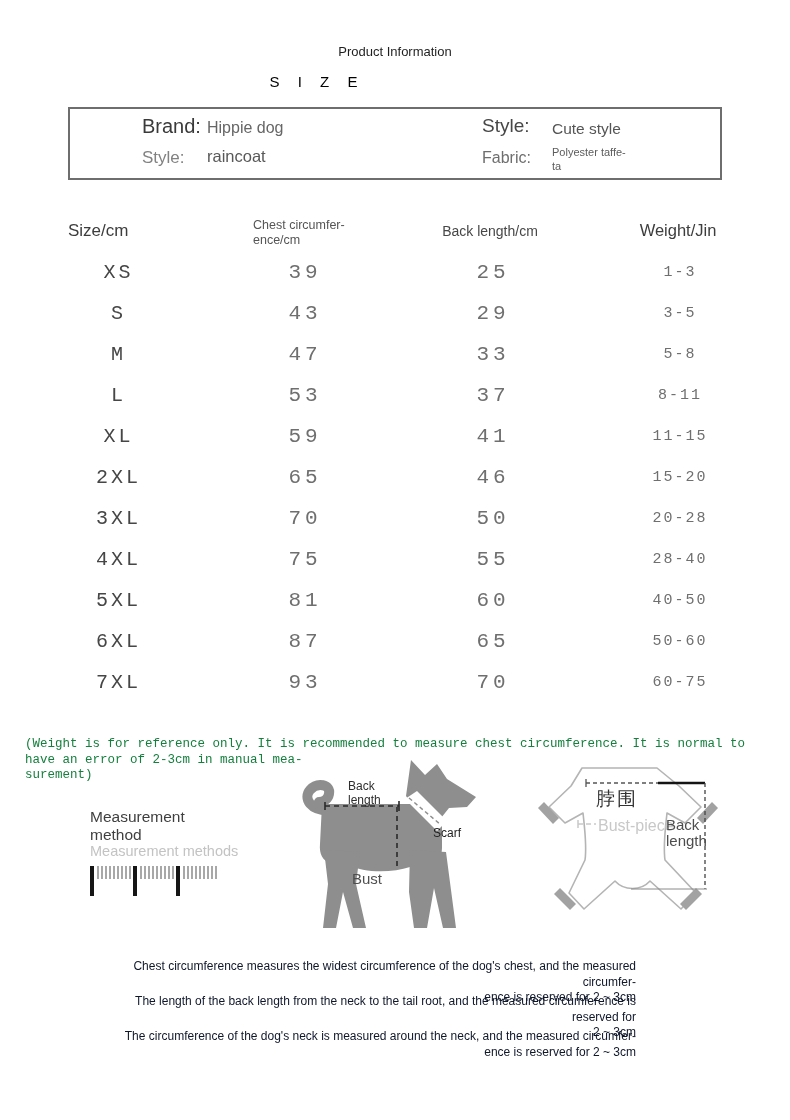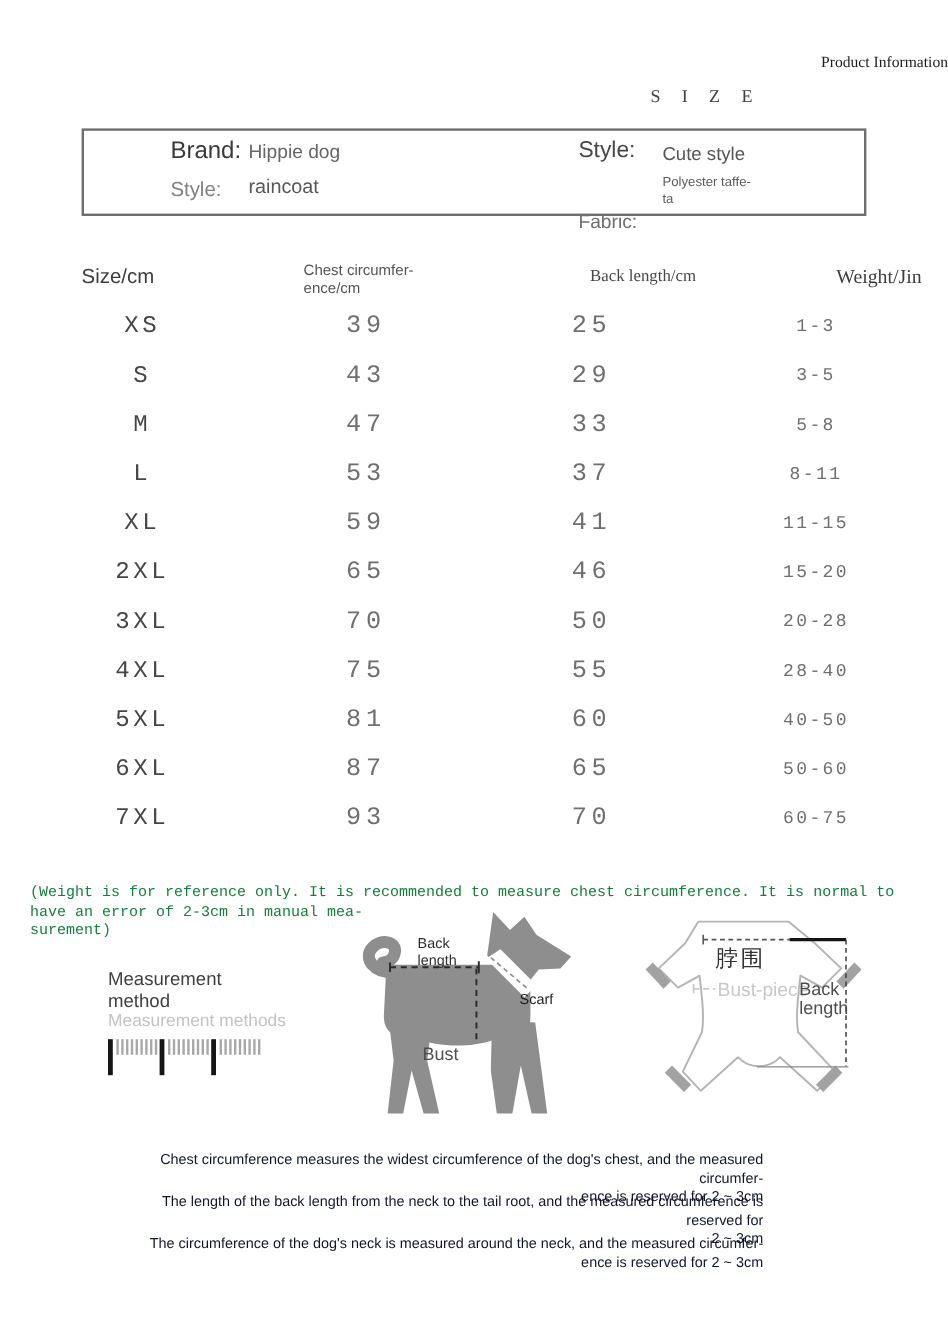--- a/index.html
+++ b/index.html
@@ -1,32 +1,32 @@
 <!DOCTYPE html>
 <html><head>
 <meta charset="utf-8">
 <style>
   html,body{margin:0;padding:0;background:#fff;}
   #page{position:relative;width:790px;height:1120px;background:#ffffff;overflow:hidden;
         font-family:"Liberation Sans", sans-serif;color:#333;}
   .pre{white-space:pre-line;}
   .abs{position:absolute;}
-  .ctr{text-align:right;font-family:Liberation Serif, serif;}
+  .ctr{text-align:center;}
 
   .title{left:0;top:44px;width:790px;font-size:13px;color:#1f1f1f;}
-  .size-heading{left:0;top:73px;width:634px;font-size:15px;color:#404040;letter-spacing:7px;}
+  .size-heading{left:0;top:73px;width:634px;font-size:15px;color:#000000;letter-spacing:7px;}
 
   .info-box{left:68px;top:107px;width:650px;height:69px;border:2px solid #6e6e6e;background:#fff;}
   .brand-label{left:142px;top:115px;font-size:20px;color:#3a3a3a;}
   .brand-value{left:207px;top:119px;font-size:16px;color:#666;}
   .style-label{left:142px;top:148px;font-size:17px;color:#828282;}
   .style-value{left:207px;top:147px;font-size:16.5px;color:#585858;}
   .style2-label{left:482px;top:115px;font-size:19px;color:#474747;}
   .style2-value{left:552px;top:120px;font-size:15.5px;color:#555;}
-  .fabric-label{left:482px;top:149px;font-size:16px;color:#6e6e6e;margin-top:28px;}
+  .fabric-label{left:482px;top:149px;font-size:16px;color:#6e6e6e;}
   .fabric-value{left:552px;top:146px;font-size:11px;line-height:1.25;color:#5c5c5c;}
 
   .th{color:#3d3d3d;}
   .th-size{left:68px;top:221px;font-size:17px;}
   .th-chest{left:253px;top:218px;font-size:12.5px;line-height:1.2;color:#555;}
   .th-back{left:400px;top:223px;width:180px;font-size:14px;color:#474747;}
   .th-weight{left:588px;top:221px;width:180px;font-size:16.5px;}
 
   .tbody{left:30px;top:252px;width:747px;}
   .trow{display:grid;grid-template-columns:177px 196px 180px 194px;height:41px;align-items:center;font-family:Liberation Mono, monospace;}

